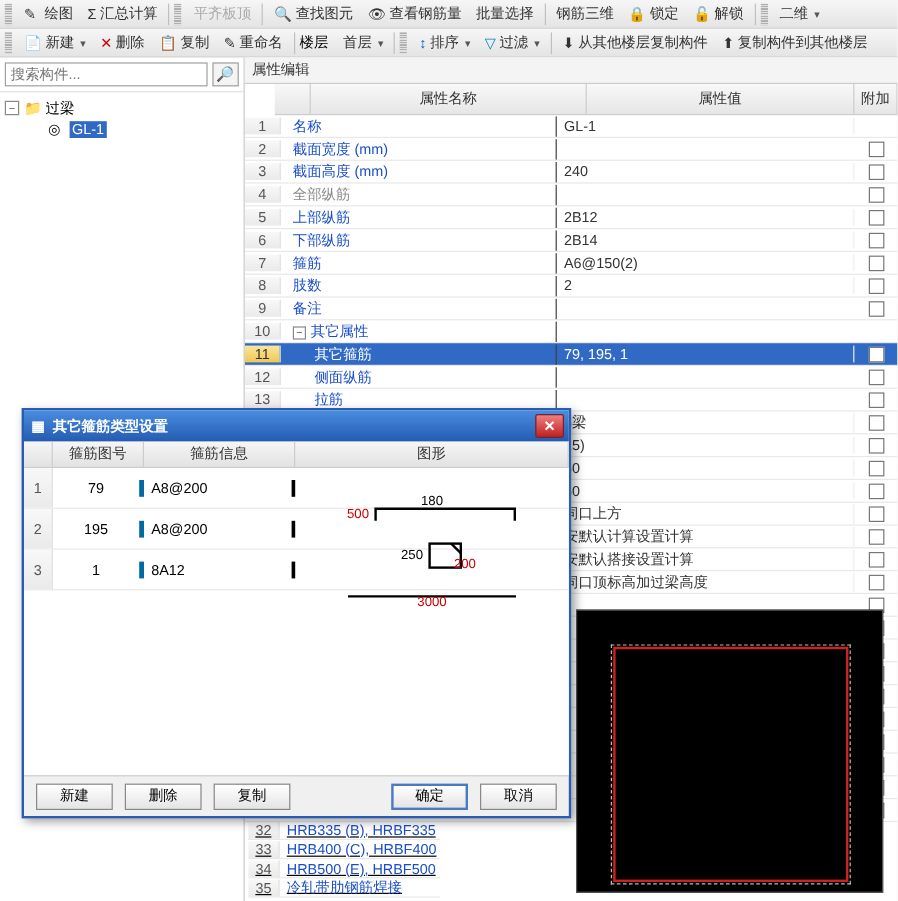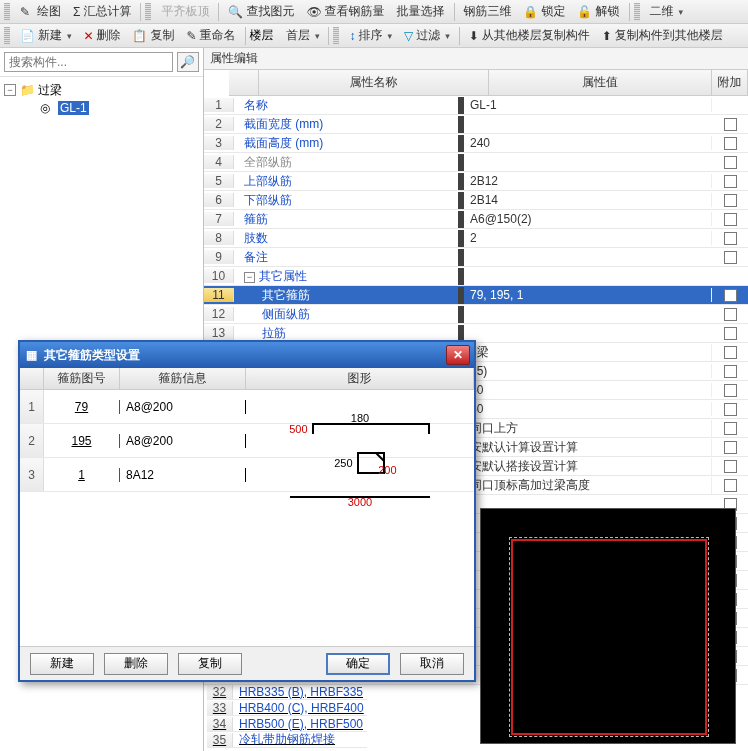--- a/index.html
+++ b/index.html
@@ -35,21 +35,21 @@
 .prop-head > div { display: flex; align-items: center; justify-content: center; border-right: 1px solid #ccc; color: #333; }
 .col-num { width: 30px; }
 .col-name { width: 230px; }
 .col-val { flex: 1; }
 .col-add { width: 36px; }
 .prop-body { flex: 1; overflow: auto; }
 .prow { display: flex; height: 19px; border-bottom: 1px solid #e8e8e8; align-items: center; }
 .prow.sel { background: #316ac5; color: #fff; }
 .prow .c-num { width: 30px; text-align: center; background: linear-gradient(#f8f8f8,#eaeaea); border-right: 1px solid #ddd; color: #555; }
 .prow.sel .c-num { background: linear-gradient(#f8e6a0,#f0c850); color: #333; }
-.prow .c-name { width: 230px; padding-left: 10px; border-right: 6px solid #404040; color: #1a4ec8; }
+.prow .c-name { width: 230px; padding-left: 10px; border-right: 1px solid #404040; color: #1a4ec8; }
 .prow.sel .c-name { color: #fff; }
 .prow .c-name.gray { color: #888; }
 .prow .c-name.indent { padding-left: 28px; }
 .prow .c-val { flex: 1; padding-left: 6px; border-right: 1px solid #eee; color: #333; }
 .prow.sel .c-val { color: #fff; }
 .prow .c-add { width: 36px; display:flex; justify-content:center; }
 .chk { width: 13px; height: 13px; border: 1px solid #777; background: #fff; }
 .group-exp { display:inline-block; width:11px; height:11px; border:1px solid #888; text-align:center; line-height:9px; font-size:9px; margin-right:4px; color:#555; }
 
 
@@ -57,22 +57,22 @@
 .dlg-title { height: 26px; background: linear-gradient(#4a8de0,#245bb0); display: flex; align-items: center; padding: 0 4px 0 6px; color: #fff; font-weight: bold; }
 .dlg-title .dlg-ico { width:14px;height:14px;margin-right:4px; }
 .dlg-title .spacer { flex:1; }
 .dlg-close { width:24px;height:20px;background:linear-gradient(#f08080,#c02020);border:1px solid #802020;display:flex;align-items:center;justify-content:center;color:#fff;font-weight:bold;cursor:pointer;border-radius:2px; }
 .dlg-grid-head { display:flex; height:22px; background:linear-gradient(#f6f6f6,#e2e2e2); border-bottom:1px solid #ccc; }
 .dlg-grid-head > div { display:flex;align-items:center;justify-content:center;border-right:1px solid #ccc;color:#333; }
 .dcol-num{width:24px;} .dcol-id{width:76px;} .dcol-info{width:126px;} .dcol-shape{flex:1;}
 .dlg-grid-body { background:#fff; flex:1; }
 .drow{display:flex;height:34px;border-bottom:1px solid #e8e8e8;align-items:center;}
 .drow .d-num{width:24px;text-align:center;background:linear-gradient(#f8f8f8,#eaeaea);border-right:1px solid #ddd;height:100%;display:flex;align-items:center;justify-content:center;color:#555;}
-.drow .d-id{width:76px;text-align:center;border-right:1px solid #0369a1;text-decoration:underline;}
-.drow .d-info{width:126px;padding-left:6px;border-right:1px solid #000000;}
+.drow .d-id{width:76px;text-align:center;border-right:4px solid #0369a1;}
+.drow .d-info{width:126px;padding-left:6px;border-right:3px solid #000000;}
 .drow .d-shape{flex:1;display:flex;align-items:center;justify-content:center;position:relative;height:100%;margin-top:44px;}
 .shape-dim{font-size:11px;}
 .dim-red{color:#c00;}
 .dlg-btns{height:34px;display:flex;align-items:center;gap:10px;padding:0 10px;border-top:1px solid #ccc;}
 .dlg-btns .sp{flex:1;}
 .dlg-btn{min-width:64px;height:22px;border:1px solid #888;background:linear-gradient(#fff,#e4e4e4);cursor:pointer;display:flex;align-items:center;justify-content:center;}
 .dlg-btn.primary{border:2px solid #4a7abf;}
 
 
 .prev { position:absolute; left:480px; top:508px; width:256px; height:236px; background:#000; border:1px solid #555; }

